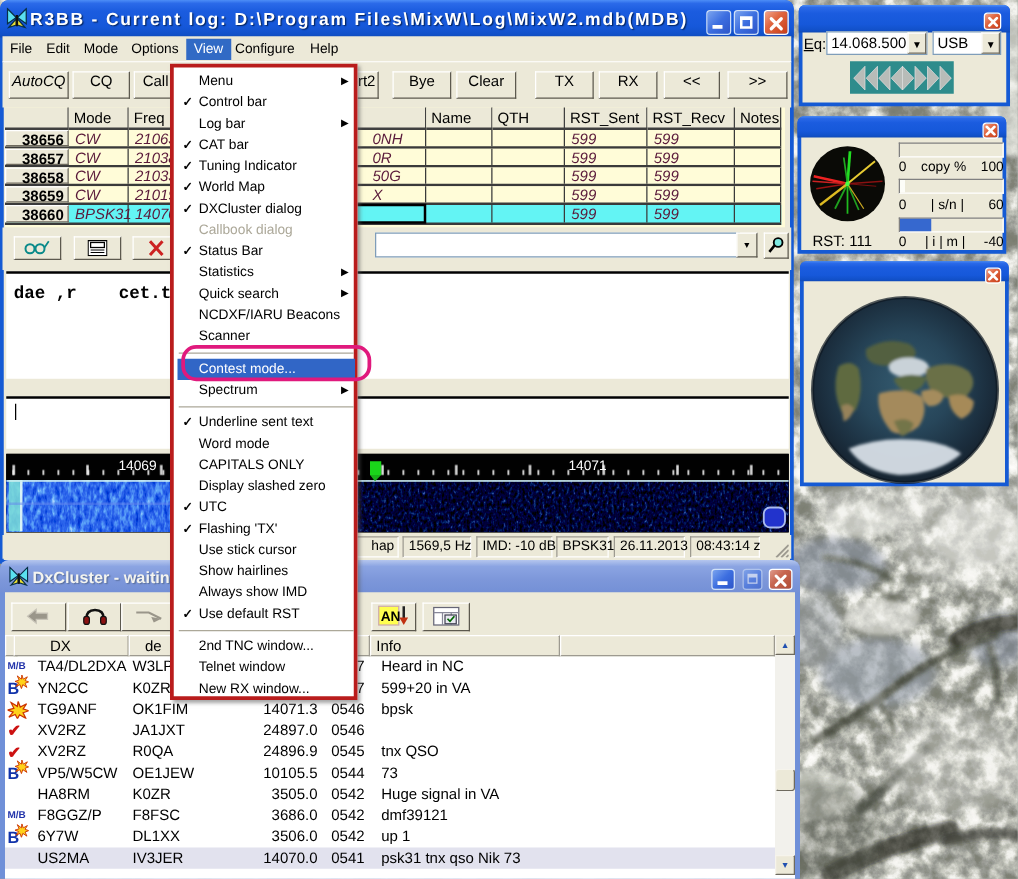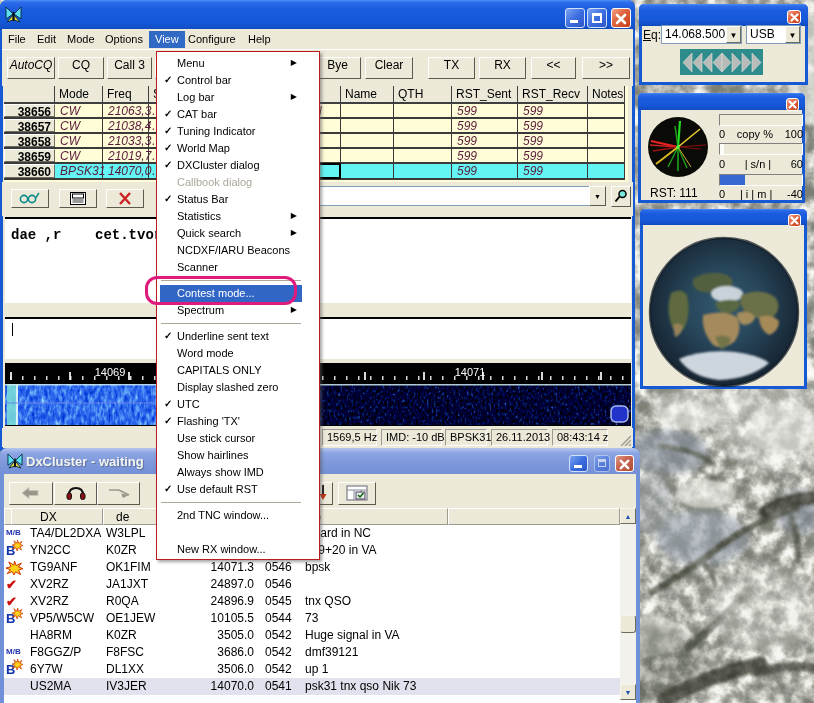--- a/index.html
+++ b/index.html
@@ -88,21 +88,21 @@
 
 #dxwin { position:absolute; left:0px; top:448px; width:640px; height:255px; background:#ece9d8; border:4px solid #7090d8; border-radius:7px 7px 0 0; }
 #dx-title { position:absolute; left:-4px; top:-4px; width:640px; height:26px; border-radius:7px 7px 0 0; }
 #dx-title .ttext { position:absolute; left:26px; top:6px; color:#f4f4ef; font-weight:bold; font-size:13px; text-shadow:1px 1px 1px #5a6f9b; }
 #dxtable { position:absolute; left:0px; top:56px; width:632px; height:195px; background:#fff; }
 .dxhead { position:absolute; top:0; height:17px; background:#ece9d8; border:1px solid; border-color:#fff #9d9a90 #9d9a90 #fff; font-size:12px; color:#000; padding:1px 4px; }
 .dxrow { position:absolute; left:0; height:17px; width:616px; font-size:12px; color:#000; }
 .dxrow div { position:absolute; top:1px; white-space:nowrap; }
 
 
-#vmenu { position:absolute; left:156px; top:51px; width:164px; height:509px; background:#fff; border:1px solid #b91c1c; box-shadow:2px 2px 3px rgba(90,90,90,0.55); }
+#vmenu { position:absolute; left:136px; top:51px; width:150px; height:509px; background:#fff; border:3px solid #b91c1c; box-shadow:2px 2px 3px rgba(90,90,90,0.55); }
 .vitem { position:absolute; left:3px; width:142px; height:17px; font-size:11px; color:#000; }
 .vitem .lab { position:absolute; left:17px; top:2px; white-space:nowrap; }
 .vitem .chk { position:absolute; left:4px; top:2px; font-size:10px; font-weight:bold; }
 .vitem .arr { position:absolute; right:5px; top:3px; font-size:8px; }
 .vsep { position:absolute; left:4px; width:140px; height:1px; background:#aca899; }
 #pinkring { position:absolute; left:145px; top:276px; width:152px; height:29px; border:3px solid #e0197d; border-radius:12px; }
 </style>
 </head>
 <body>
 <div id="screen">
@@ -162,20 +162,21 @@
 
 <div id="main">
   <div id="main-title" class="titlebar-active">
     <svg style="position:absolute; left:5px; top:6px;" width="17" height="17" viewBox="0 0 17 17">
       <polygon points="1,1 8,8 1,13" fill="#5ae0f0" stroke="#083048" stroke-width="1"></polygon>
       <polygon points="16,1 9,8 16,13" fill="#5ae0f0" stroke="#083048" stroke-width="1"></polygon>
       <polygon points="2,16 8,9 8,14" fill="#f0e030" stroke="#083048" stroke-width="1"></polygon>
       <polygon points="15,16 9,9 9,14" fill="#f0e030" stroke="#083048" stroke-width="1"></polygon>
       <rect x="7.6" y="6" width="1.8" height="9" fill="#101010"></rect>
     </svg>
+    <span class="ttext">R3BB - Current log: D:\Program Files\MixW\Log\MixW2.mdb(MDB)</span>
   </div>
   <div class="minbtn" style="left:562px; top:5px;">
         <div style="position:absolute; left:4px; bottom:4px; width:8px; height:3px; background:#fff;"></div>
       </div>
   <div class="maxbtn" style="left:584px; top:5px;">
         <div style="position:absolute; left:4px; top:4px; width:10px; height:10px; border:2px solid #fff; border-top-width:3px;"></div>
       </div>
   <div class="xbtn" style="left:608px; top:5px; width:20px; height:20px;"><svg width="12" height="12" viewBox="0 0 12 12" style="margin-top:4px;">
           <path d="M2 2 L10 10 M10 2 L2 10" stroke="#fff" stroke-width="2.6" stroke-linecap="round"></path>
         </svg></div>
@@ -748,19 +749,22 @@
         <span class="lab">Always show IMD</span>
       </div>
   <div class="vitem" style="top:429px;">
         <span class="chk">✓</span>
         <span class="lab">Use default RST</span>
       </div>
   <div class="vsep" style="top:450px;"></div>
   <div class="vitem" style="top:455px;">
         <span class="lab">2nd TNC window...</span>
       </div>
+  <div class="vitem" style="top:472px;">
+        <span class="lab">Telnet window</span>
+      </div>
   <div class="vitem" style="top:489px;">
         <span class="lab">New RX window...</span>
       </div>
 </div>
 <div id="pinkring"></div>
 
 </div>
 
 </body></html>

